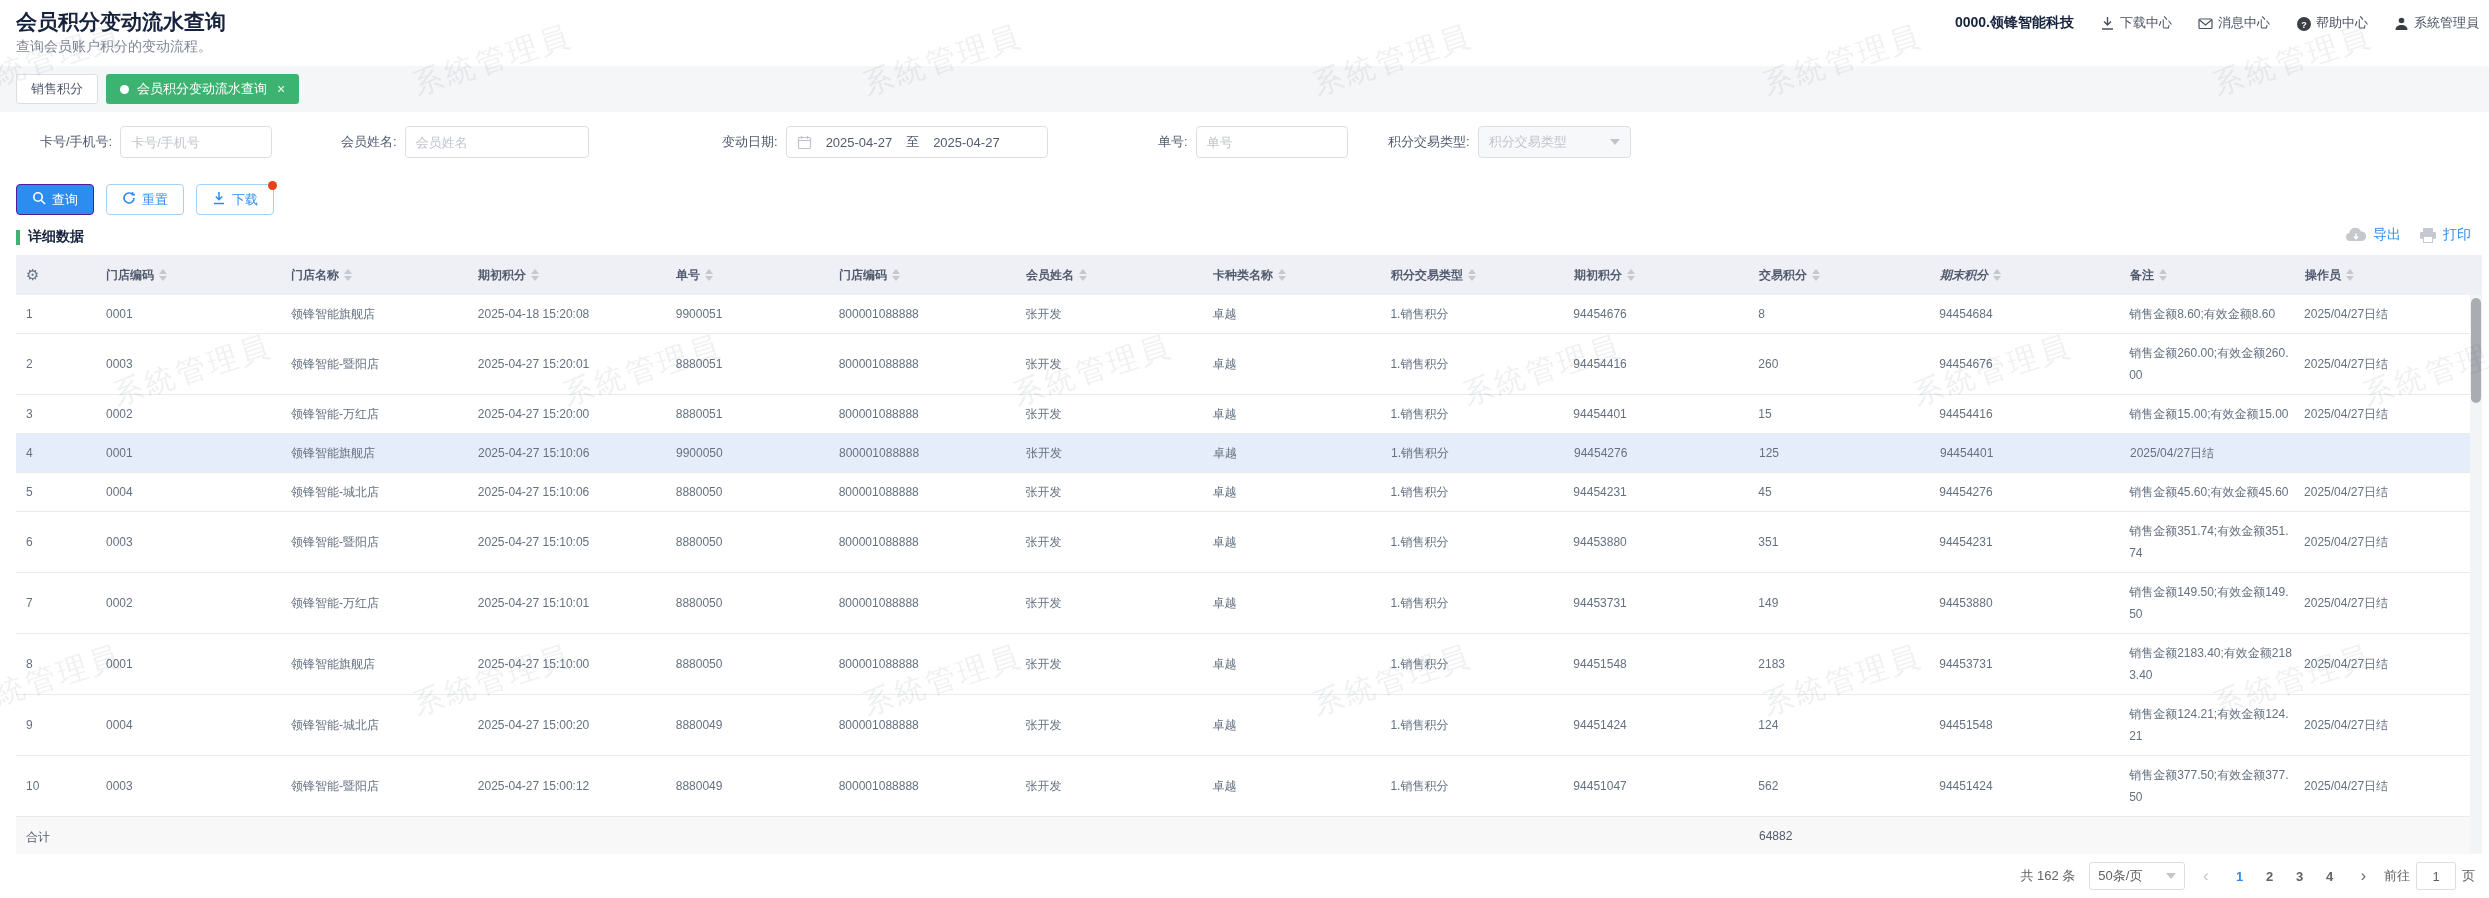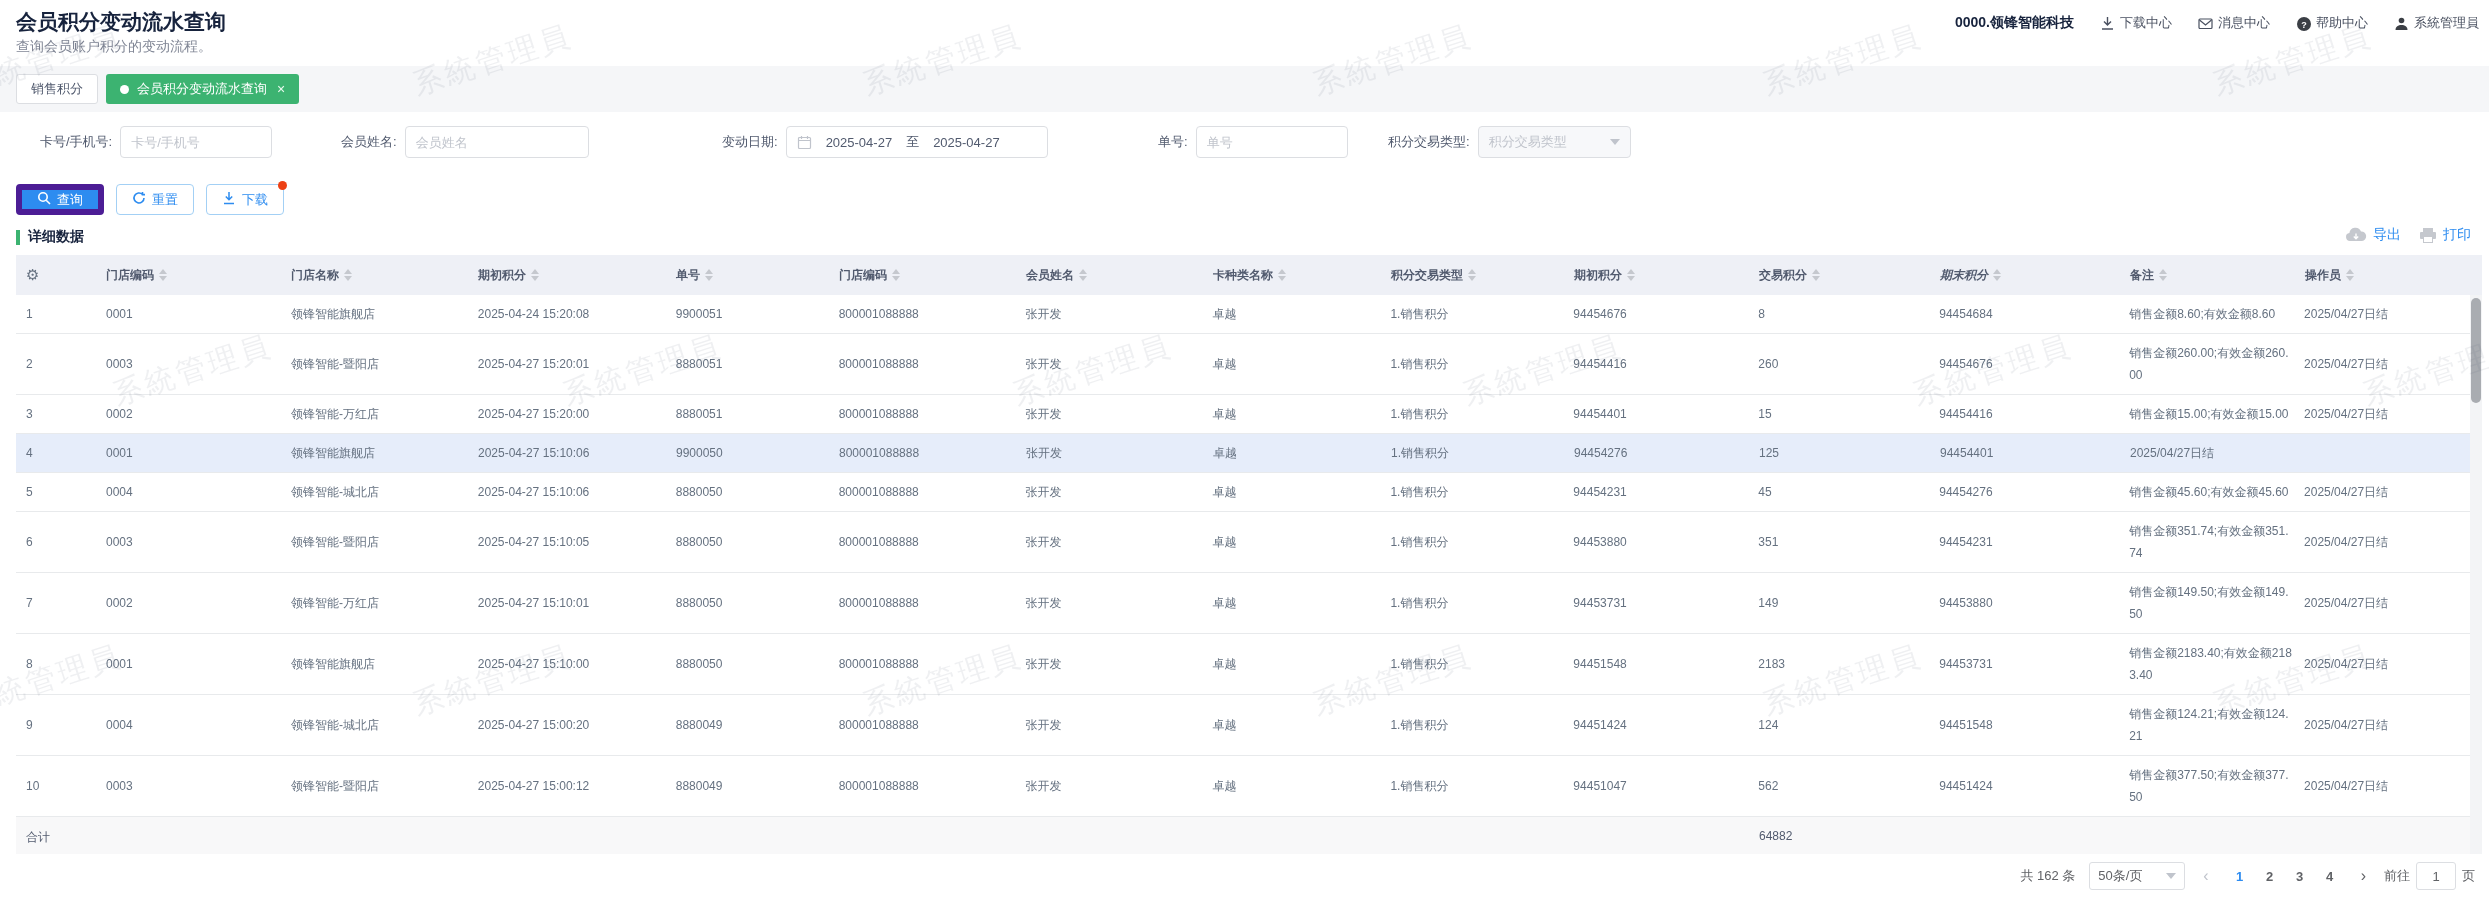--- a/index.html
+++ b/index.html
@@ -37,21 +37,21 @@
   .daterange{height:32px;border:1px solid #dcdee2;border-radius:4px;box-sizing:border-box;display:flex;align-items:center;padding:0 10px;gap:14px;background:#fff;}
   .daterange .dtext{font-size:13px;color:#515a6e;}
   .daterange .sep{color:#515a6e;}
   .fselect{height:32px;border:1px solid #dcdee2;border-radius:4px;background:#f7f8fa;box-sizing:border-box;display:flex;align-items:center;justify-content:space-between;padding:0 10px;color:#c0c4cc;font-size:13px;cursor:pointer;}
   .sel-caret{width:0;height:0;border-left:5px solid transparent;border-right:5px solid transparent;border-top:6px solid #c0c4cc;}
   .cal-icon{width:15px;height:15px;}
 
   
   .actions{position:absolute;left:16px;top:184px;display:flex;gap:12px;}
   .btn{height:31px;border-radius:4px;display:flex;align-items:center;gap:6px;padding:0 15px;font-size:13px;cursor:pointer;position:relative;box-sizing:border-box;}
-  .btn.primary{background:#2d8cf0;color:#fff;border:6px solid #4c1d95;justify-content:flex-end;}
+  .btn.primary{background:#2d8cf0;color:#fff;border:1px solid #4c1d95;justify-content:flex-end;}
   .btn.ghost{background:#fff;color:#2d8cf0;border:1px solid #a3d0f5;}
   .badge-dot{position:absolute;top:-4px;right:-4px;width:9px;height:9px;border-radius:50%;background:#ed4014;}
 
   
   .section-head{position:absolute;left:16px;top:228px;display:flex;align-items:center;gap:8px;}
   .green-bar{width:4px;height:15px;background:#3cb371;}
   .section-title{font-size:14px;font-weight:bold;color:#17233d;}
   .section-tools{position:absolute;right:18px;top:226px;display:flex;align-items:center;gap:18px;font-size:14px;color:#2d8cf0;}
   .tool{display:flex;align-items:center;gap:6px;cursor:pointer;}
   .tool svg{display:block;}
@@ -355,21 +355,21 @@
             <i class="up"></i>
             <i class="down"></i>
           </span>
         </div>
       </div>
     <div class="tbody" id="tbody">
         <div class="tr">
           <div class="td" style="width: 80px;">1</div>
           <div class="td" style="width: 185px;">0001</div>
           <div class="td" style="width: 187px;">领锋智能旗舰店</div>
-          <div class="td" style="width: 198px;">2025-04-24 15:20:08</div>
+          <div class="td" style="width: 198px;">2025-04-18 15:20:08</div>
           <div class="td" style="width: 163px;">9900051</div>
           <div class="td" style="width: 187px;">800001088888</div>
           <div class="td" style="width: 187px;">张开发</div>
           <div class="td" style="width: 178px;">卓越</div>
           <div class="td" style="width: 183px;">1.销售积分</div>
           <div class="td" style="width: 185px;">94454676</div>
           <div class="td" style="width: 181px;">8</div>
           <div class="td" style="width: 190px;">94454684</div>
           <div class="td remark" style="width: 175px;">销售金额8.60;有效金额8.60</div>
           <div class="td" style="width: 176px;">2025/04/27日结</div>

